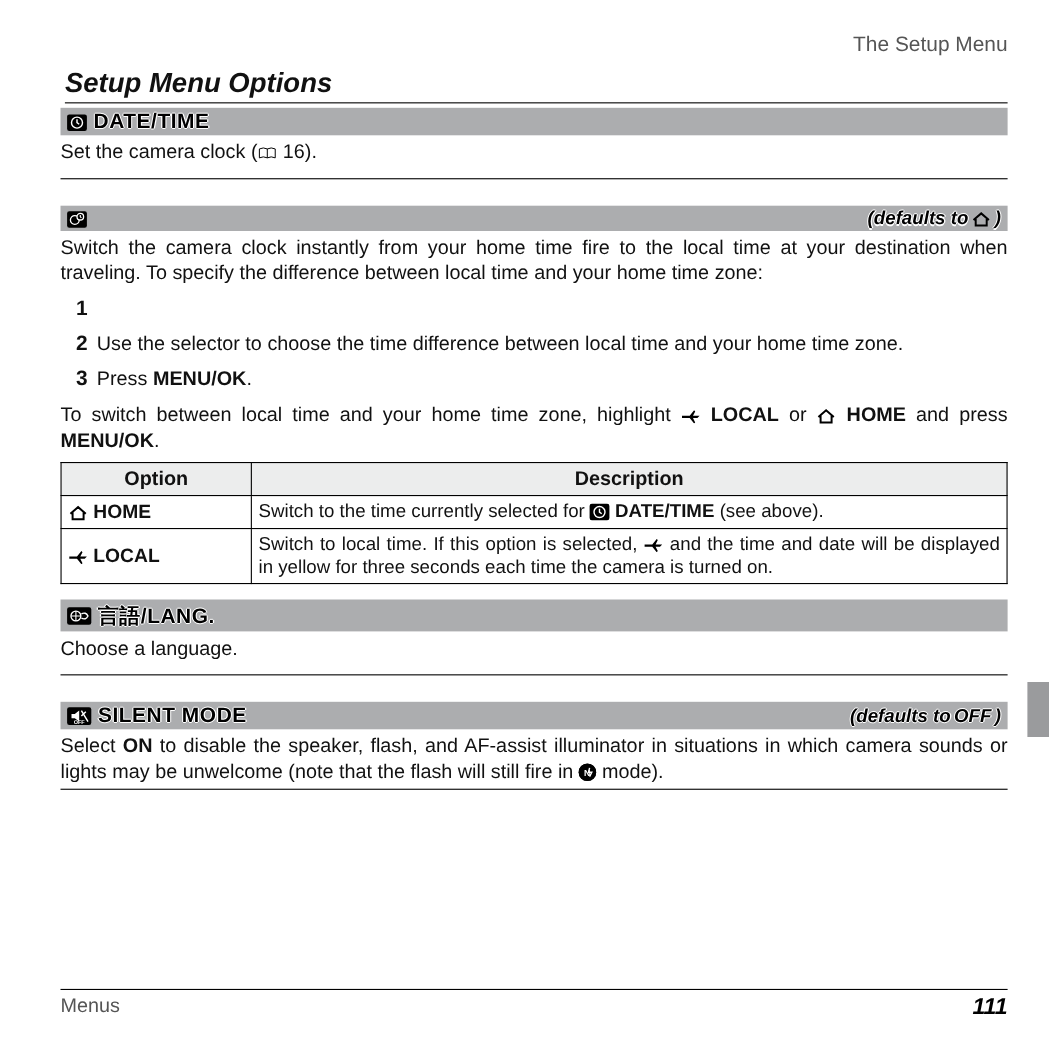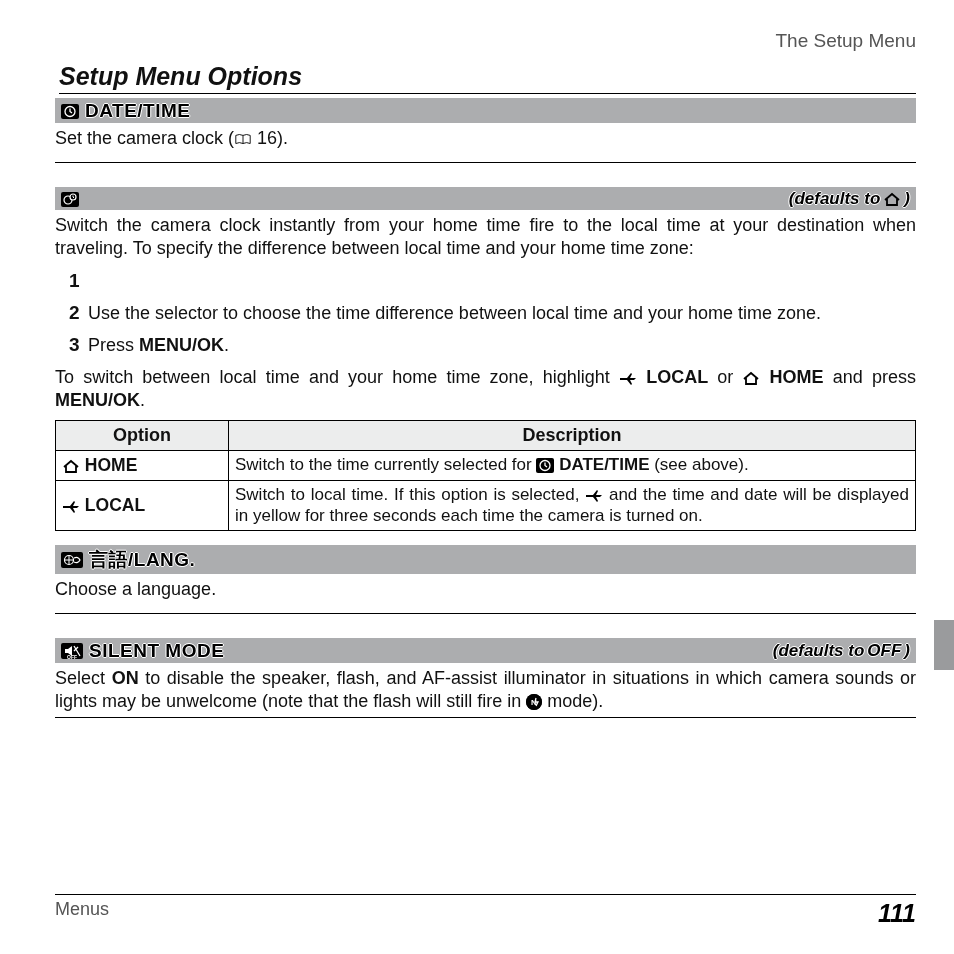--- a/index.html
+++ b/index.html
@@ -134,21 +134,21 @@
     align-items:flex-start;
     border-top:1px solid #000;
     padding-top:4px;
     color:#555;
   }
   .footer .pnum{
     font-family:"Arial Narrow","Myriad Pro Cond",sans-serif;
     font-stretch:condensed;
     font-weight:bold;
     font-style:italic;
-    font-size:25px;
+    font-size:21px;
     color:#000;
   }
   .side-tab{
     position:absolute;
     top:620px;
     right:0;
     width:20px;
     height:50px;
     background:#9a9b9d;
   }

